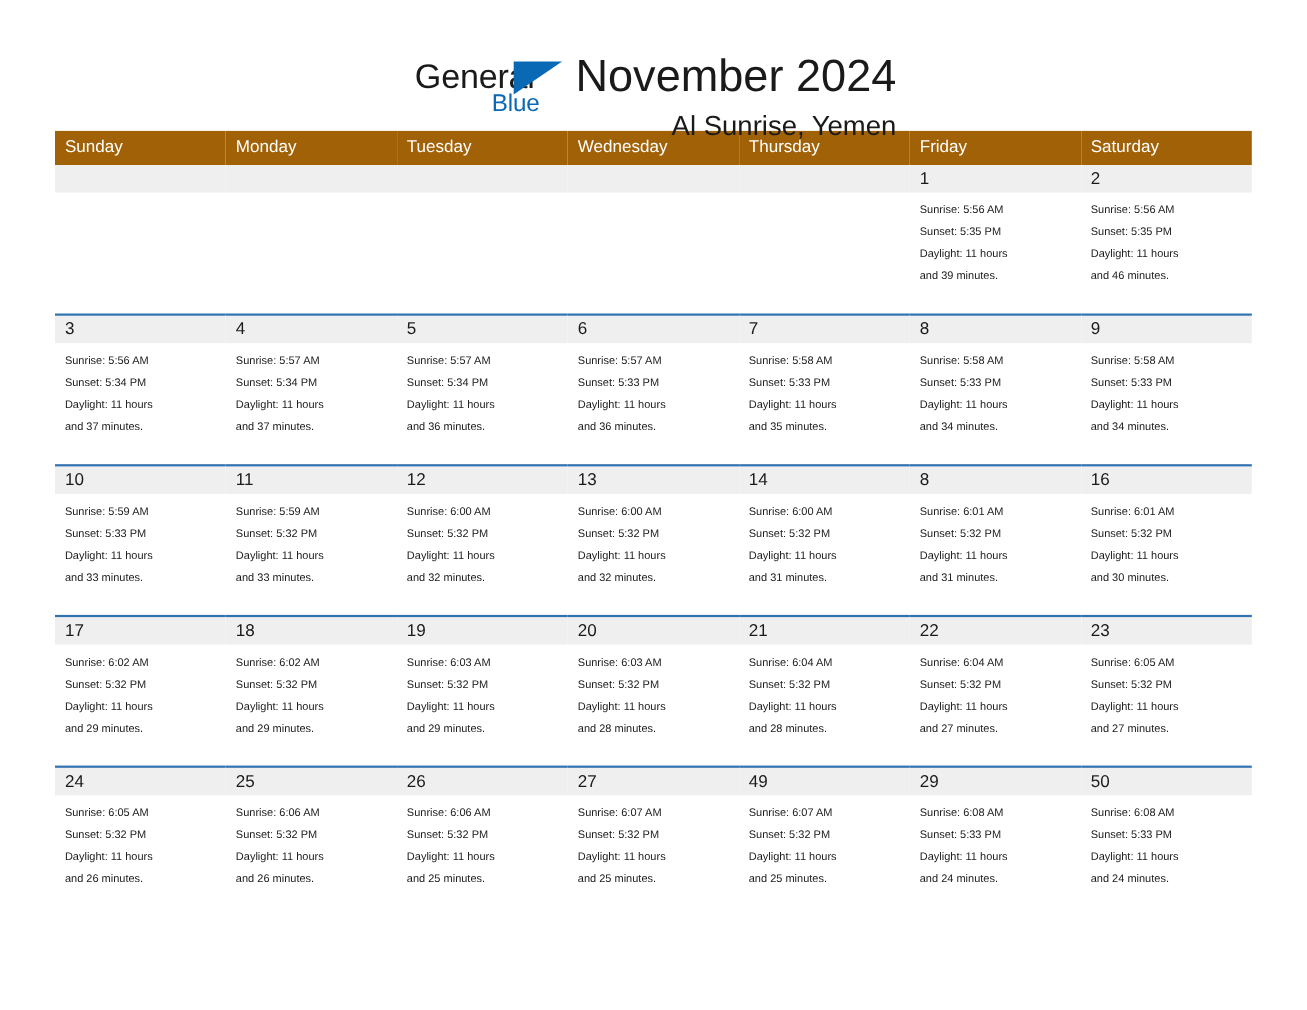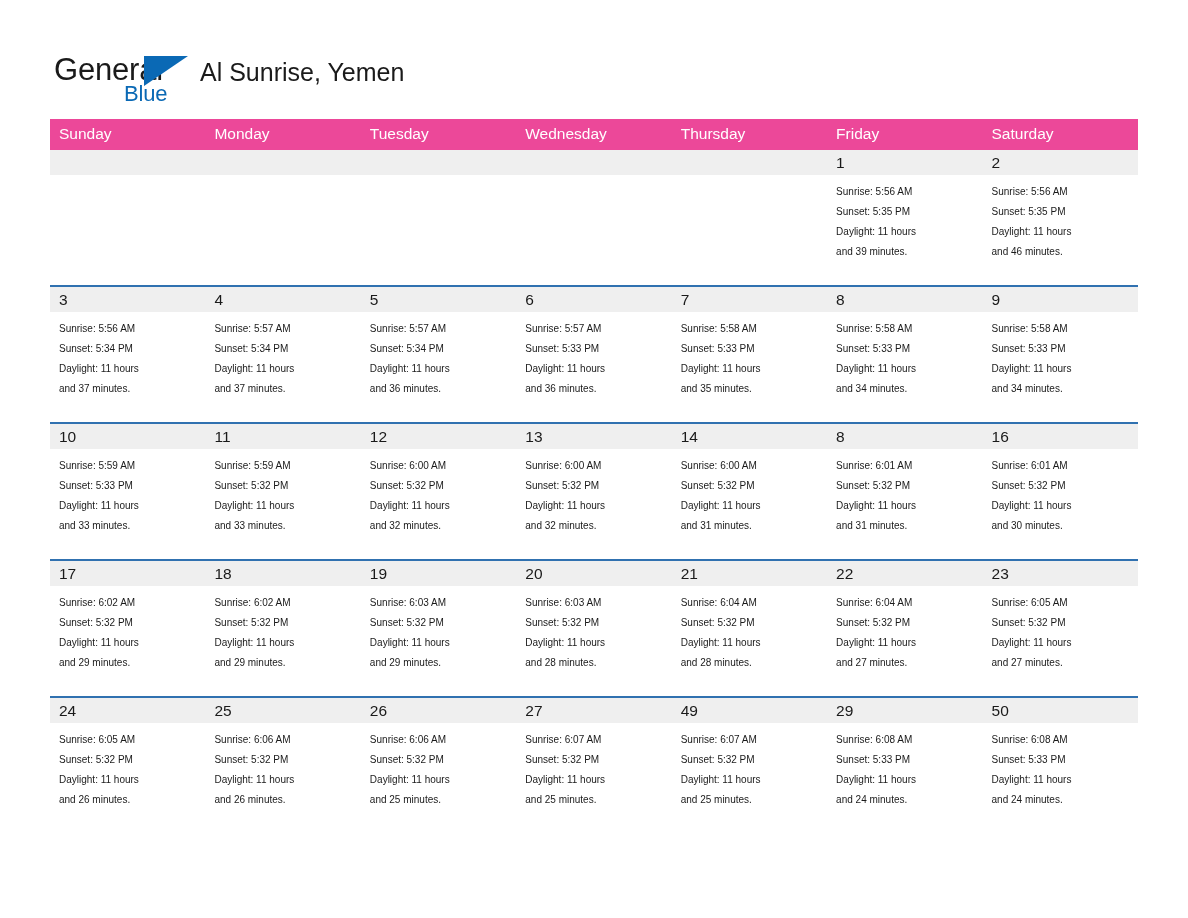--- a/index.html
+++ b/index.html
@@ -19,21 +19,21 @@
     width: 1188px;
     height: 918px;
     box-sizing: border-box;
     padding: 0 50px;
   }
 
   
   .top-bar {
     display: flex;
     align-items: flex-start;
-    justify-content: flex-start;
+    justify-content: center;
     padding-top: 46px;
     height: 104px;
     box-sizing: border-box;
   }
   .logo {
     position: relative;
     width: 150px;
     height: 70px;
     line-height: 1;
   }
@@ -83,21 +83,21 @@
   }
 
   
   .calendar {
     width: 1088px;
     border-collapse: collapse;
     table-layout: fixed;
     margin-top: 15px;
   }
   .calendar th {
-    background: #ec4899;
+    background: #a16207;
     color: #ffffff;
     font-weight: normal;
     font-size: 15.5px;
     text-align: left;
     padding: 6px 0 7px 9px;
     height: 20px;
     box-sizing: border-box;
   }
   .week-row > td {
     vertical-align: top;
@@ -138,20 +138,21 @@
 
   <div class="top-bar">
 
     <div class="logo">
       <span class="logo-general">General</span>
       <span class="logo-triangle"></span>
       <span class="logo-blue">Blue</span>
     </div>
 
     <div class="title-block">
+      <div class="cal-title">November 2024</div>
       <div class="cal-subtitle">Al Sunrise, Yemen</div>
     </div>
 
   </div>
 
   <table class="calendar">
     <thead>
       <tr>
         <th>Sunday</th>
         <th>Monday</th>

